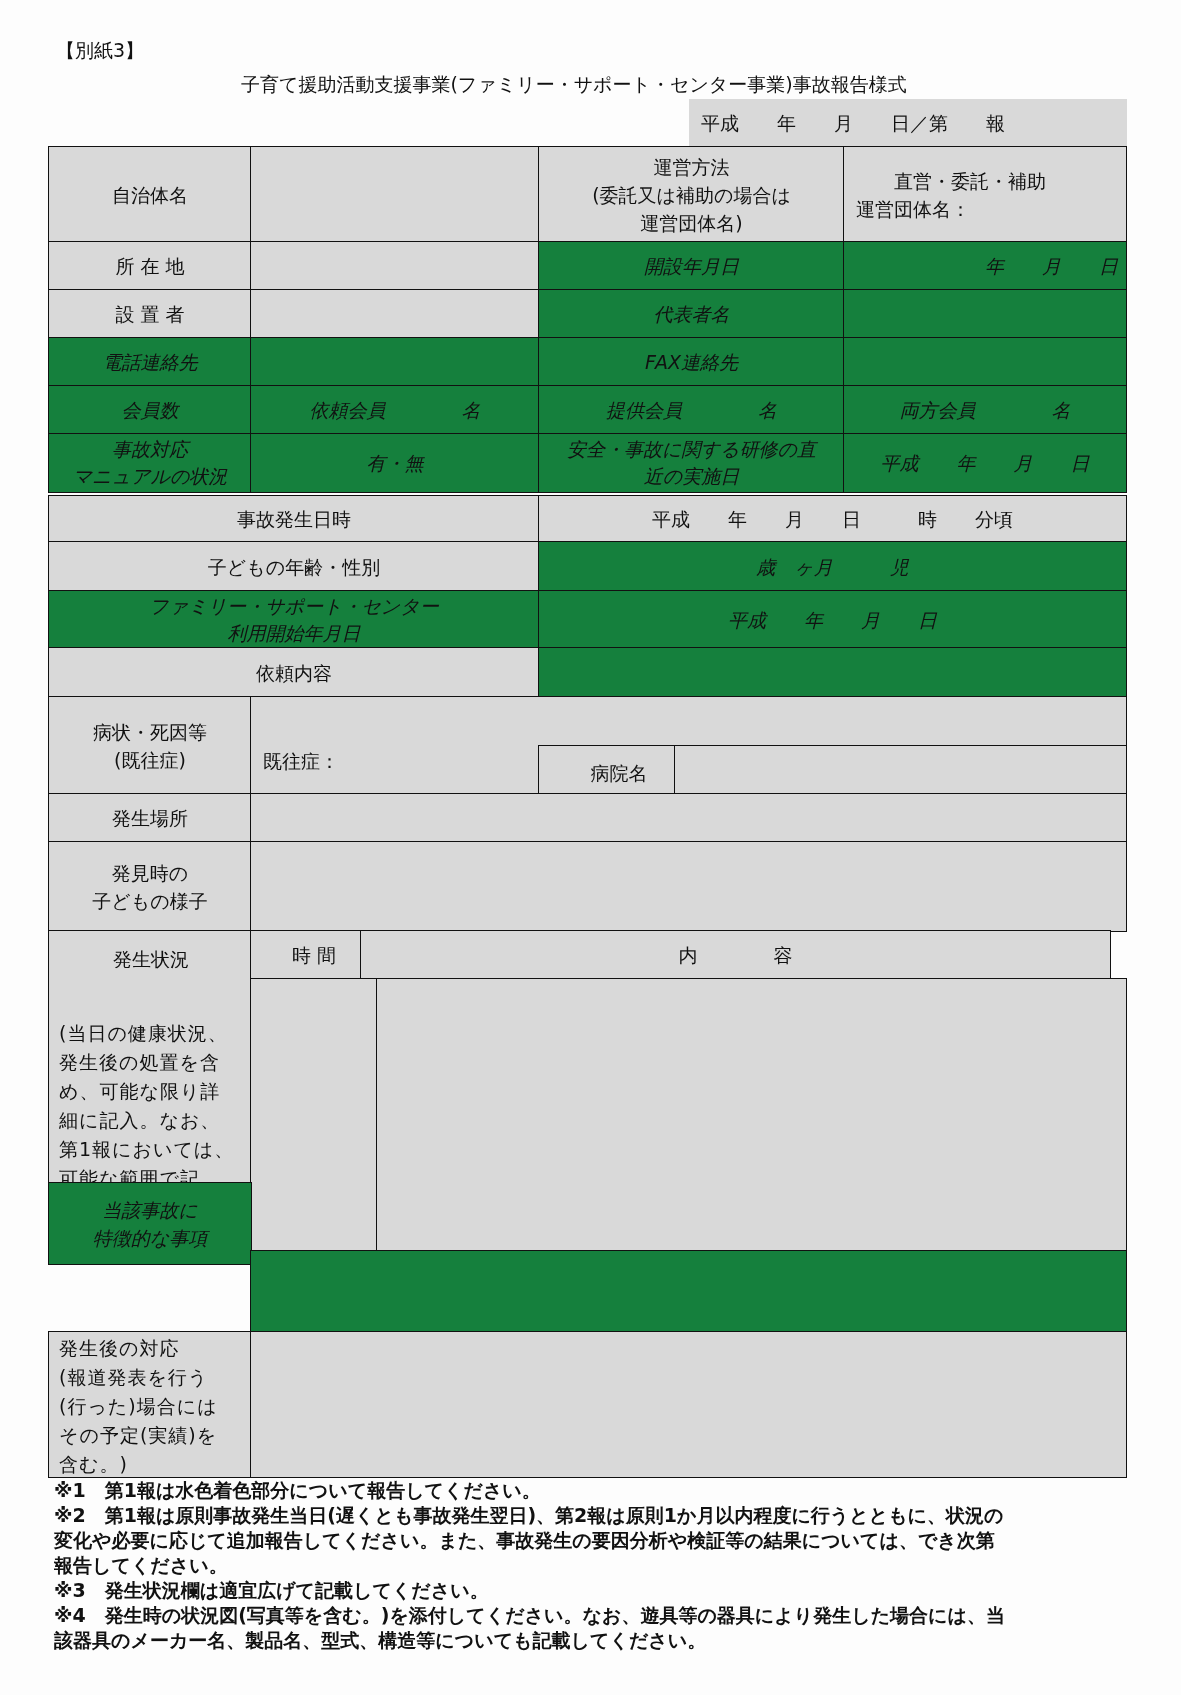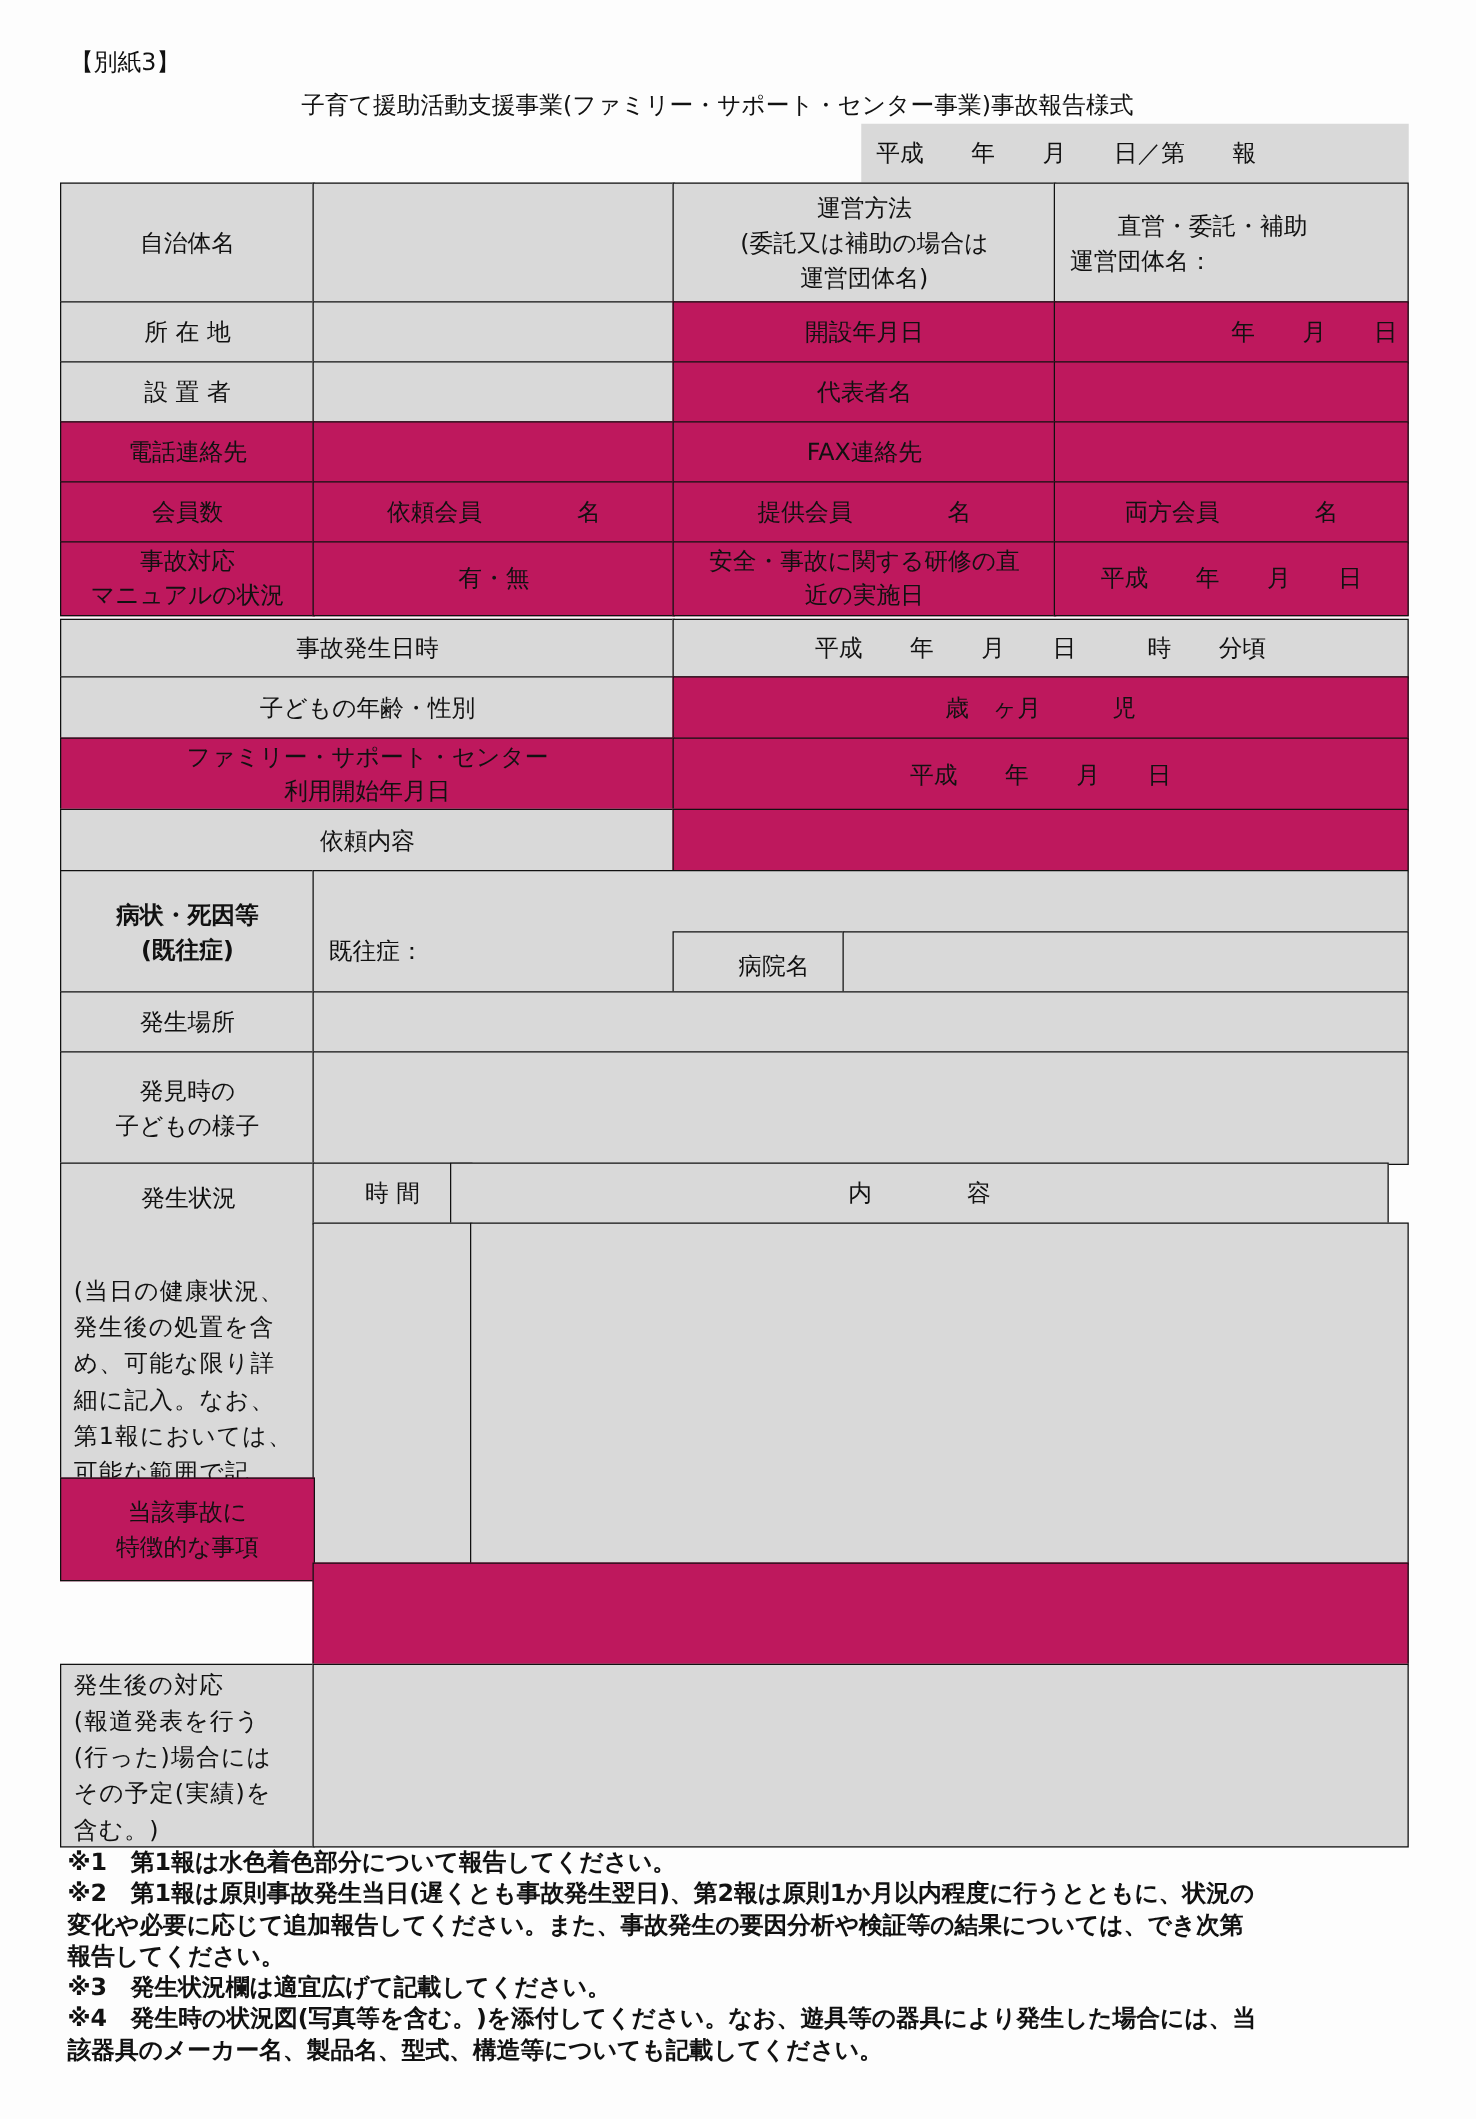--- a/index.html
+++ b/index.html
@@ -4,21 +4,21 @@
 <style>
   html,body{margin:0;padding:0;background:#fdfdfd;}
   body{width:1181px;height:1695px;position:relative;overflow:hidden;
        font-family:"DejaVu Sans","Liberation Sans",sans-serif;color:#111;}
   .abs{position:absolute;box-sizing:border-box;}
   .t{font-size:19px;line-height:28px;}
   .cell{position:absolute;box-sizing:border-box;border:1.5px solid #111;
         display:flex;align-items:center;justify-content:center;text-align:center;
         font-size:19px;line-height:28px;white-space:pre;}
   .g{background:#d9d9d9;}
-  .w{background:#be185d;}
+  .w{background:#15803d;font-style:italic;}
   .left{justify-content:flex-start;text-align:left;}
   .top{align-items:flex-start;}
   .note{position:absolute;left:54px;width:1080px;font-size:19px;line-height:25px;white-space:pre;font-weight:bold;}
 </style>
 </head>
 <body>
 
 <div class="abs t" style="left:56px;top:36px;">【別紙3】</div>
 <div class="abs t" style="left:210px;top:70px;margin-left:31px;">子育て援助活動支援事業(ファミリー・サポート・センター事業)事故報告様式</div>
 <div class="abs g t" style="left:689px;top:99px;width:438px;height:47px;padding:10px 0 0 12px;white-space:pre;">平成　　年　　月　　日／第　　報</div>
@@ -68,21 +68,21 @@
   <div class="cell g" style="left:48px;top:541px;width:492px;height:51px;">子どもの年齢・性別</div>
   <div class="cell w" style="left:538px;top:541px;width:589px;height:51px;">歳　ヶ月　　　児</div>
 
   <div class="cell w" style="left:48px;top:590px;width:492px;height:59px;line-height:27px;">ファミリー・サポート・センター
 利用開始年月日</div>
   <div class="cell w" style="left:538px;top:590px;width:589px;height:59px;">平成　　年　　月　　日</div>
 
   <div class="cell g" style="left:48px;top:647px;width:492px;height:51px;">依頼内容</div>
   <div class="cell w" style="left:538px;top:647px;width:589px;height:51px;"></div>
 
-  <div class="cell g" style="left:48px;top:696px;width:204px;height:99px;font-weight:bold;">病状・死因等
+  <div class="cell g" style="left:48px;top:696px;width:204px;height:99px;">病状・死因等
 (既往症)</div>
   <div class="cell g left" style="left:250px;top:696px;width:877px;height:99px;align-items:flex-start;padding:50px 0 0 12px;">既往症：</div>
   <div class="cell g" style="left:538px;top:745px;width:138px;height:50px;padding-top:6px;padding-left:24px;">病院名</div>
   <div class="cell g" style="left:674px;top:745px;width:453px;height:50px;"></div>
 
   <div class="cell g" style="left:48px;top:793px;width:204px;height:50px;">発生場所</div>
   <div class="cell g" style="left:250px;top:793px;width:877px;height:50px;"></div>
 
   <div class="cell g" style="left:48px;top:841px;width:204px;height:91px;">発見時の
 子どもの様子</div>

